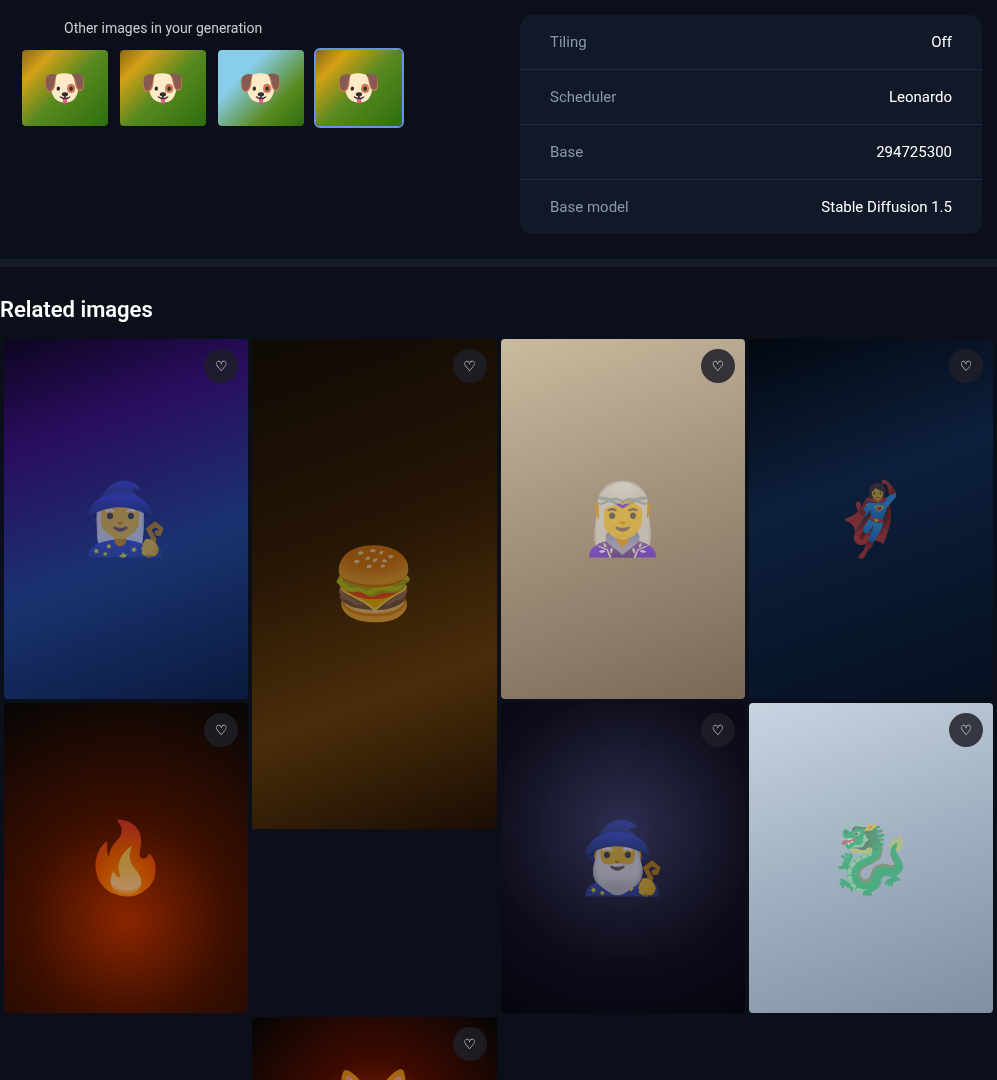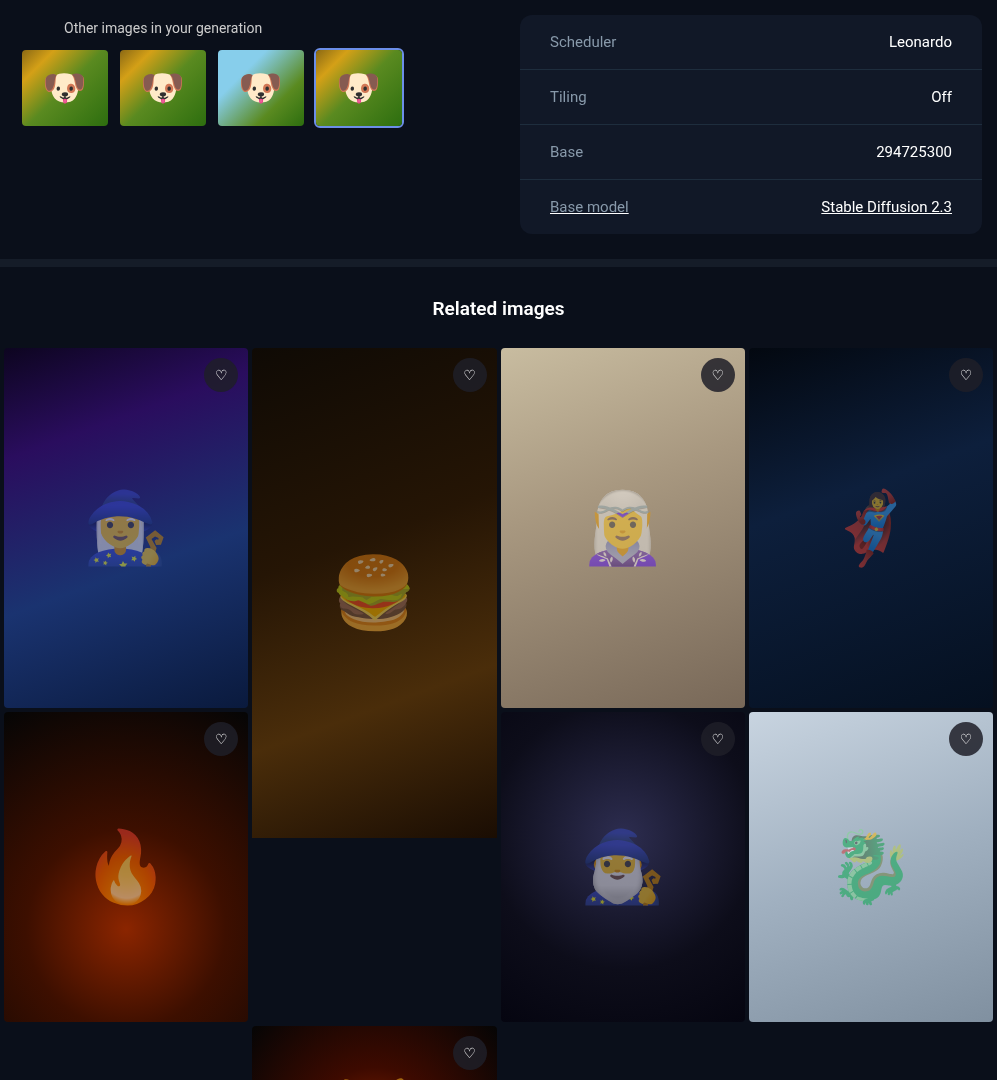--- a/index.html
+++ b/index.html
@@ -86,21 +86,20 @@
     .meta-row {
       display: flex;
       justify-content: space-between;
       align-items: center;
       padding: 18px 30px;
       border-bottom: 1px solid #1e2d3d;
     }
 
     .meta-row:last-child {
       border-bottom: none;
-      text-decoration: underline;
     }
 
     .meta-label {
       color: #8899aa;
       font-size: 15px;
     }
 
     .meta-value {
       color: #ffffff;
       font-size: 15px;
@@ -113,25 +112,24 @@
       background-color: #151c28;
       width: 100%;
     }
 
     
     .related-section {
       padding: 30px 0 20px 0;
     }
 
     .related-title {
-      text-align: center;
-      font-size: 19px;
+      font-size: 22px;
       font-weight: 600;
       color: #ffffff;
-      margin-bottom: 28px;
+      margin-bottom: 17px;
     }
 
     
     .image-grid {
       display: grid;
       grid-template-columns: repeat(4, 1fr);
       gap: 4px;
       padding: 0 4px;
     }
 
@@ -257,34 +255,34 @@
         <div class="thumb-3 thumb-content">🐶</div>
       </div>
       <div class="thumbnail selected">
         <div class="thumb-4 thumb-content">🐶</div>
       </div>
     </div>
   </div>
 
   <div class="right-panel">
     <div class="meta-row">
+      <span class="meta-label">Tiling</span>
+      <span class="meta-value">Off</span>
+    </div>
+    <div class="meta-row">
       <span class="meta-label">Scheduler</span>
       <span class="meta-value">Leonardo</span>
-    </div>
-    <div class="meta-row">
-      <span class="meta-label">Tiling</span>
-      <span class="meta-value">Off</span>
     </div>
     <div class="meta-row">
       <span class="meta-label">Base</span>
       <span class="meta-value">294725300</span>
     </div>
     <div class="meta-row">
       <span class="meta-label">Base model</span>
-      <span class="meta-value">Stable Diffusion 2.3</span>
+      <span class="meta-value">Stable Diffusion 1.5</span>
     </div>
   </div>
 </div>
 
 <div class="divider"></div>
 
 <div class="related-section">
   <h2 class="related-title">Related images</h2>
 
   <div class="image-grid">

